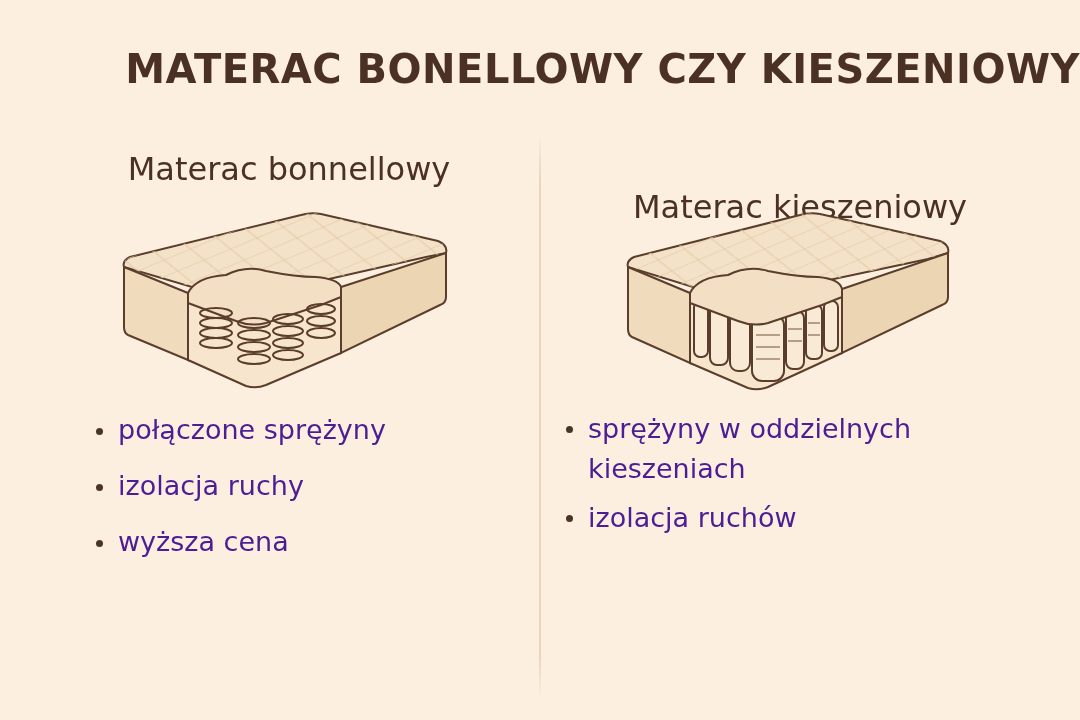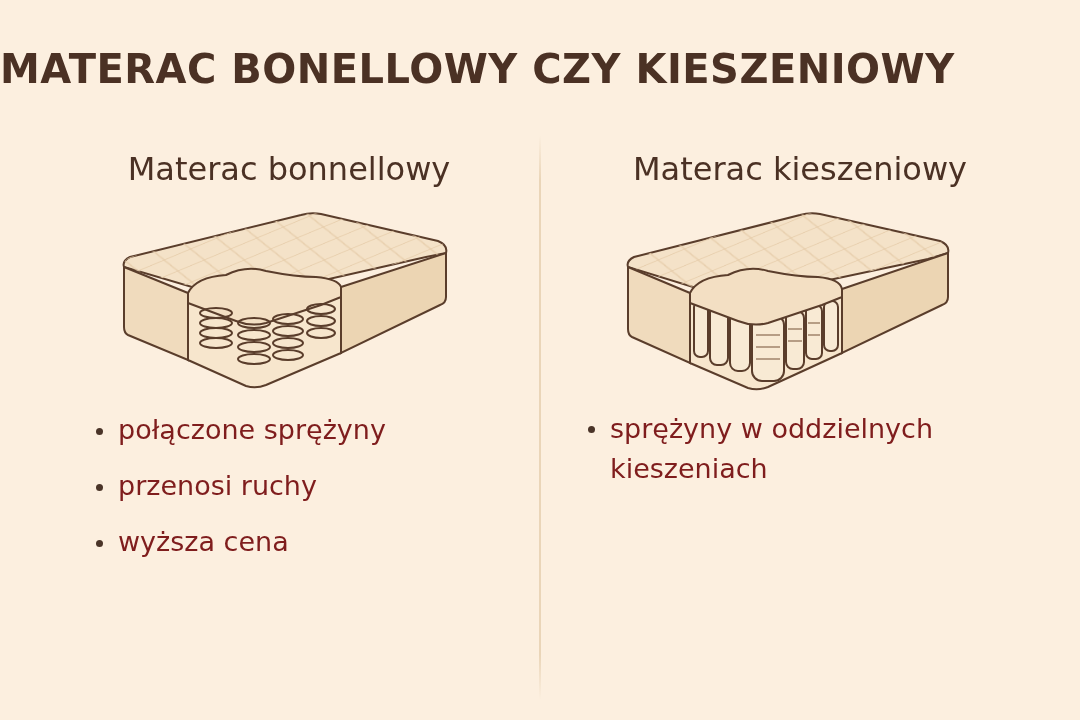--- a/index.html
+++ b/index.html
@@ -4,46 +4,46 @@
 <style>
   html, body { margin:0; padding:0; }
   body {
     width:1080px; height:720px; overflow:hidden;
     background:#fcefdf;
     font-family:"DejaVu Sans", "Liberation Sans", sans-serif;
     color:#4a3428;
     position:relative;
   }
   .title {
-    position:absolute; left:0; top:46px; width:1080px; text-align:left;
+    position:absolute; left:0; top:46px; width:1080px; text-align:right;
     font-family:"DejaVu Sans", sans-serif; font-weight:bold;
     font-size:40px; letter-spacing:0.5px; color:#4b3124;
   }
   .divider {
     position:absolute; left:539px; top:135px; width:2px; height:565px;
     background:linear-gradient(to bottom, rgba(232,210,180,0), #ead5b8 8%, #ead5b8 92%, rgba(232,210,180,0));
   }
   .col { position:absolute; top:0; width:540px; height:720px; }
   .col.left { left:16px; }
   .col.right { left:540px; }
   .col-title {
     position:absolute; top:150px; width:100%; text-align:center;
     font-size:32px; font-weight:normal; color:#4b3124;
   }
   .col.left .col-title { left:3px; }
-  .col.right .col-title { left:-10px; }
+  .col.right .col-title { left:-10px;margin-top:38px; }
   .illus { position:absolute; top:205px; }
   .col.left .illus { left:100px; }
   .col.right .illus { left:70px; }
   ul.features {
     position:absolute; list-style:none; margin:0; padding:0;
-    font-size:27px; color:#7f1d1d;
+    font-size:27px; color:#4c1d95;
   }
   .col.left ul.features { left:78px; top:411px; }
-  .col.right ul.features { left:46px; top:409px; width:440px; }
+  .col.right ul.features { left:24px; top:409px; width:440px; }
   ul.features li {
     position:relative; padding-left:24px; line-height:38px;
   }
   .col.left ul.features li { margin-bottom:18px; }
   .col.right ul.features li { margin-bottom:9px; line-height:40px; }
   ul.features li::before {
     content:""; position:absolute; left:2px; top:17px;
     width:7px; height:7px; border-radius:50%; background:#4a3428;
   }
 </style>
@@ -88,21 +88,21 @@
         <ellipse cx="172" cy="138" rx="15" ry="5"></ellipse>
         <ellipse cx="172" cy="150" rx="15" ry="5"></ellipse>
         <ellipse cx="205" cy="104" rx="14" ry="5"></ellipse>
         <ellipse cx="205" cy="116" rx="14" ry="5"></ellipse>
         <ellipse cx="205" cy="128" rx="14" ry="5"></ellipse>
       </g>
     </svg>
   </div>
   <ul class="features">
     <li>połączone sprężyny</li>
-    <li>przenosi ruchy</li>
+    <li>izolacja ruchy</li>
     <li>wyższa cena</li>
   </ul>
 </div>
 
 <div class="col right">
   <div class="col-title">Materac kieszeniowy</div>
   <div class="illus">
     <svg width="345" height="190" viewBox="0 0 345 190">
       <defs>
         <pattern id="quiltB" width="40" height="22" patternUnits="userSpaceOnUse" patternTransform="skewX(-30)">
@@ -131,14 +131,15 @@
         <line x1="178" y1="124" x2="192" y2="124"></line>
         <line x1="178" y1="136" x2="192" y2="136"></line>
         <line x1="198" y1="118" x2="210" y2="118"></line>
         <line x1="198" y1="130" x2="210" y2="130"></line>
       </g>
       <path d="M80 88 Q88 72 118 70 Q138 60 158 66 Q188 72 208 72 Q230 74 232 84 L232 92 Q222 96 212 100 L158 118 Q143 122 128 116 L80 98 Z" fill="#f3dfc3" stroke="#5a3d2b" stroke-width="2"></path>
     </svg>
   </div>
   <ul class="features">
     <li>sprężyny w oddzielnych kieszeniach</li>
+    <li>izolacja ruchów</li>
   </ul>
 </div>
 
 </body></html>

